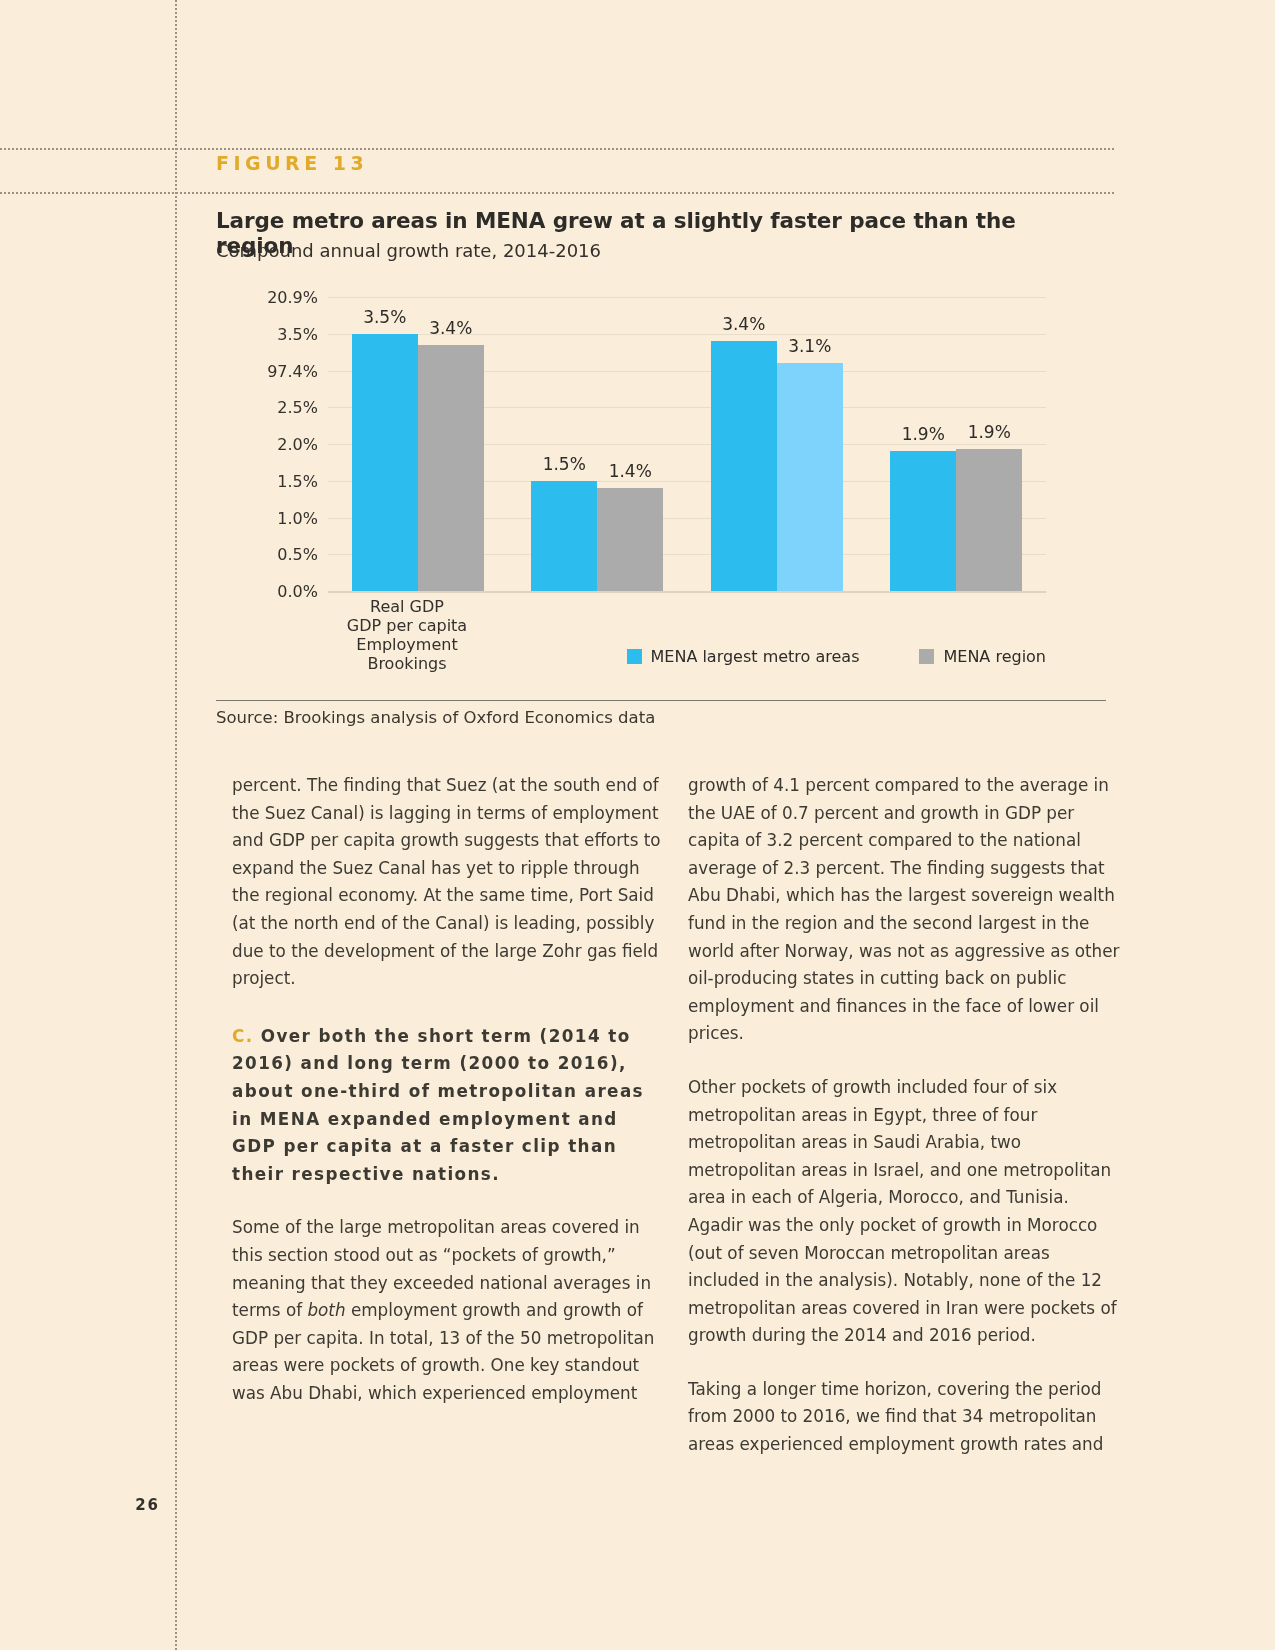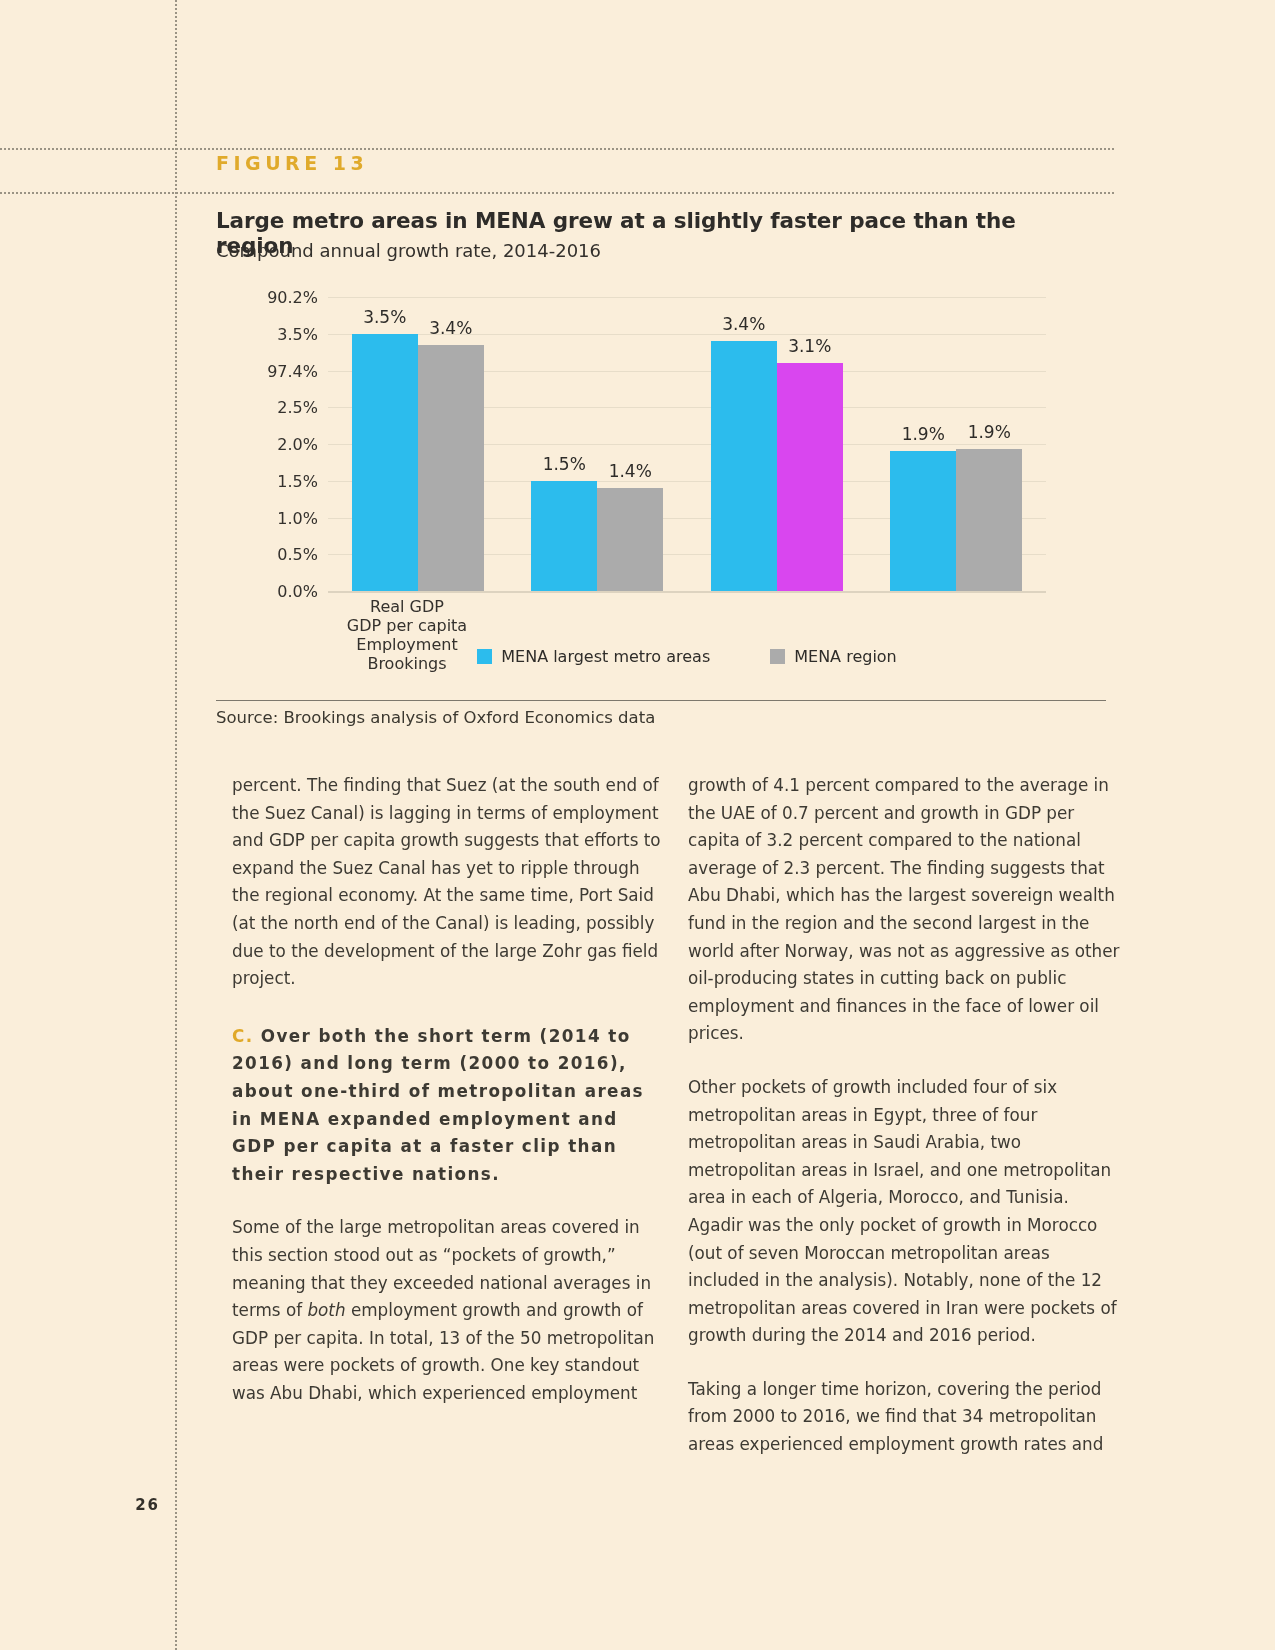--- a/index.html
+++ b/index.html
@@ -68,21 +68,21 @@
     font-size: 17px; color: #2e2c29; white-space: nowrap; top: -27px;
   }
   .xlabels {
     position: absolute; left: 112px; top: 312px; width: 718px;
     display: flex; justify-content: space-around; flex-direction: column;
   }
   .xlabel { width: 22%; text-align: center; font-size: 16px; color: #34312d; }
 
   .legend {
     position: absolute; left: 112px; top: 362px; width: 718px;
-    display: flex; justify-content: center; align-items: center; gap: 60px;
+    display: flex; justify-content: flex-end; align-items: center; gap: 60px;
   }
   .legend-item { display: flex; align-items: center; gap: 9px; }
   .swatch { width: 15px; height: 15px; display: inline-block; }
   .legend-text { font-size: 16px; color: #2e2c29; }
 
   .source-rule {
     position: absolute; left: 216px; top: 700px; width: 890px; height: 1px;
     background: #7d786d;
   }
   .source {
@@ -136,21 +136,21 @@
   <div class="chart-wrap">
     <div class="ylabels" id="ylabels">
         <div class="ytick" style="top: 294px;">0.0%</div>
         <div class="ytick" style="top: 257.25px;">0.5%</div>
         <div class="ytick" style="top: 220.5px;">1.0%</div>
         <div class="ytick" style="top: 183.75px;">1.5%</div>
         <div class="ytick" style="top: 147px;">2.0%</div>
         <div class="ytick" style="top: 110.25px;">2.5%</div>
         <div class="ytick" style="top: 73.5px;">97.4%</div>
         <div class="ytick" style="top: 36.75px;">3.5%</div>
-        <div class="ytick" style="top: 0px;">90.2%</div>
+        <div class="ytick" style="top: 0px;">20.9%</div>
       </div>
     <div class="plot">
       <div id="gridlines">
           <div class="gridline base" style="top: 294px;"></div>
           <div class="gridline" style="top: 257.25px;"></div>
           <div class="gridline" style="top: 220.5px;"></div>
           <div class="gridline" style="top: 183.75px;"></div>
           <div class="gridline" style="top: 147px;"></div>
           <div class="gridline" style="top: 110.25px;"></div>
           <div class="gridline" style="top: 73.5px;"></div>
@@ -171,21 +171,21 @@
               <span class="vlabel">1.5%</span>
             </div>
             <div class="bar gray" style="height: 102.9px; background: rgb(171, 171, 171);">
               <span class="vlabel" style="top: -27px;">1.4%</span>
             </div>
           </div>
           <div class="group">
             <div class="bar blue" style="height: 249.9px; background: rgb(44, 188, 237);">
               <span class="vlabel">3.4%</span>
             </div>
-            <div class="bar gray" style="height: 227.85px; background: #d946ef;">
+            <div class="bar gray" style="height: 227.85px; background: #7dd3fc;">
               <span class="vlabel" style="top: -27px;">3.1%</span>
             </div>
           </div>
           <div class="group">
             <div class="bar blue" style="height: 139.65px; background: rgb(44, 188, 237);">
               <span class="vlabel">1.9%</span>
             </div>
             <div class="bar gray" style="height: 141.855px; background: rgb(171, 171, 171);">
               <span class="vlabel" style="top: -27px;">1.9%</span>
             </div>

